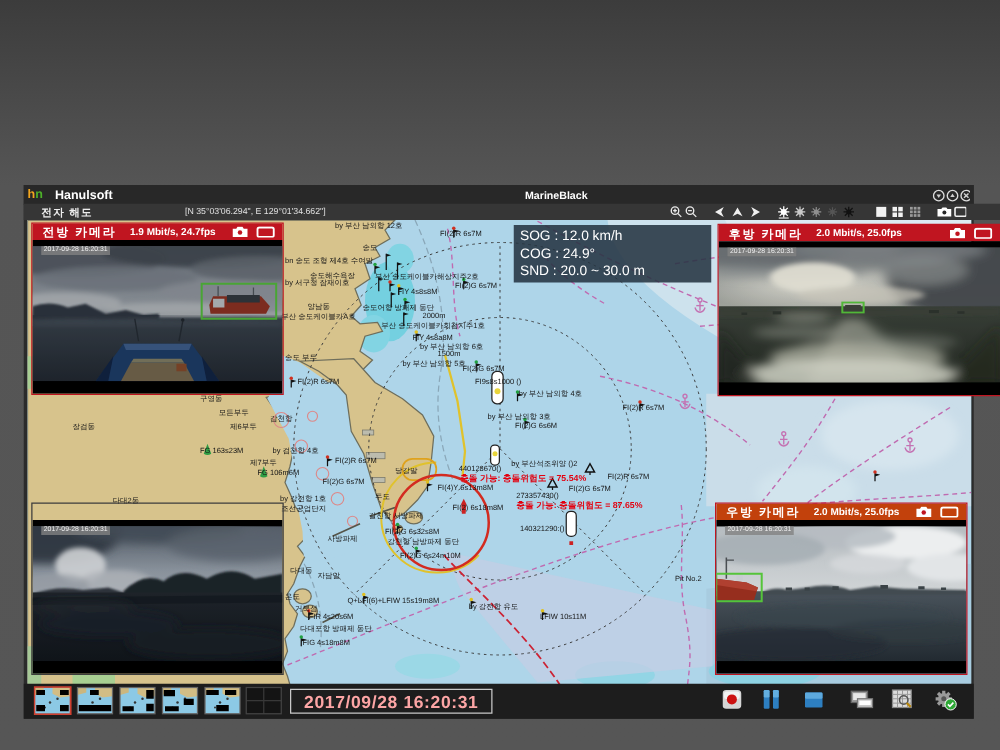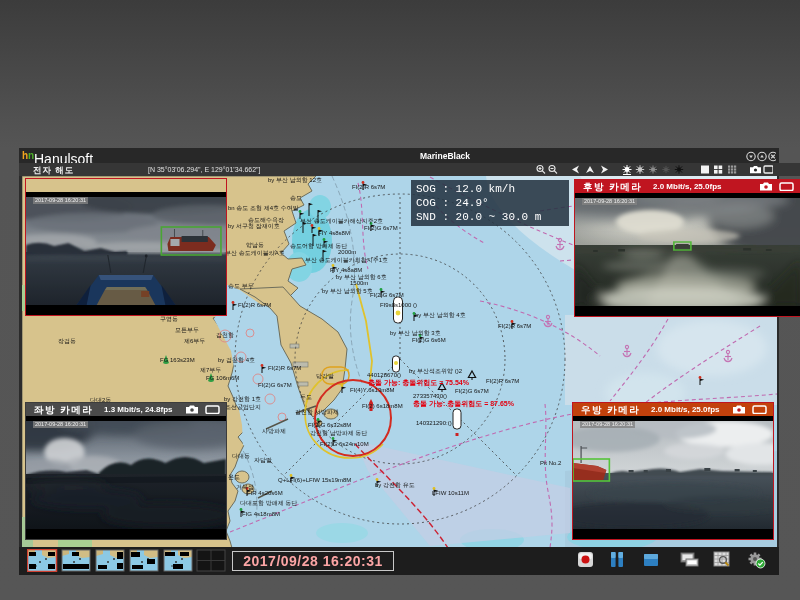--- a/index.html
+++ b/index.html
@@ -27,21 +27,21 @@
         <feGaussianBlur stdDeviation="2.2"></feGaussianBlur>
       </filter>
 <filter id="f3" x="-60%" y="-60%" width="220%" height="220%">
         <feGaussianBlur stdDeviation="4"></feGaussianBlur>
       </filter>
 </defs>
   </svg>
 <div class="abs" id="win"></div>
 <div class="abs" id="title">
  <span class="abs" style="left:3px;top:2px;font-size:10px;font-weight:bold;"><span style="color:#f2a51e">h</span><span style="color:#4db229">n</span></span>
- <span class="abs" style="left:15px;top:3px;font-size:14px;font-weight:normal;">Hanulsoft</span>
+ <span class="abs" style="left:25px;top:3px;font-size:10px;font-weight:bold;">Hanulsoft</span>
  <span class="abs" style="left:356px;top:3px;font-size:8.5px;font-weight:bold;padding-left:45px;">MarineBlack</span>
  <svg class="abs" style="left:727px;top:3px" width="30" height="11" viewBox="0 0 30 11">
   <g fill="none" stroke="#dadada" stroke-width="1.1">
    <circle cx="5" cy="5.5" r="4.2"></circle>
         <circle cx="16" cy="5.5" r="4.2"></circle>
         <circle cx="27" cy="5.5" r="4.2"></circle>
   </g>
   <path d="M3.2 4.5 L6.8 4.5 L5 7.3 Z" fill="#cfcfcf"></path>
   <path d="M14.2 6.5 L17.8 6.5 L16 3.7 Z" fill="#cfcfcf"></path>
   <path d="M25.2 3.8 L28.8 7.2 M25.2 7.2 L28.8 3.8" stroke="#cfcfcf" stroke-width="1.2"></path>
@@ -330,20 +330,29 @@
 <text x="240" y="504">다대포항 방패제 동단</text>
 <text x="242" y="515">FIG 4s18m8M</text>
 </g>
 <g font-size="7" font-weight="bold" fill="#e3000f">
 <text x="368" y="384">충돌 가능: 충돌위험도 = 75.54%</text>
 <text x="413" y="405">충돌 가능: 충돌위험도 = 87.65%</text>
 </g>
 </svg>
 </div>
 <div class="abs cam" id="camTL" style="left:25px;top:178px;width:200px;height:136px;border:1px solid #c01520;">
+ <div class="camhead" style="background:#c01520;">
+      <span class="kt">전방 카메라</span>
+      <span class="bt">1.9 Mbit/s, 24.7fps</span>
+  <svg style="position:absolute;right:6px;top:2px" width="34" height="9" viewBox="0 0 34 9">
+        <path d="M0 2h3l1-1.6h4L9 2h3v6.6H0z" fill="#fff"></path>
+        <circle cx="6" cy="5" r="1.8" fill="#c01520"></circle>
+        <rect x="20" y="1" width="13" height="7.6" rx="1.5" fill="none" stroke="#fff" stroke-width="1.5"></rect>
+      </svg>
+ </div>
  <div class="cambody">
   <svg class="photo" width="198" height="108" viewBox="0 0 198 108" preserveAspectRatio="none">
    <defs>
     <linearGradient id="skyTL" x1="0" y1="0" x2="0" y2="1">
             <stop offset="0" stop-color="#6d747e"></stop>
             <stop offset=".45" stop-color="#8f969e"></stop>
             <stop offset="1" stop-color="#aab0b6"></stop>
           </linearGradient>
     <linearGradient id="seaTL" x1="0" y1="0" x2="0" y2="1">
             <stop offset="0" stop-color="#3a434d"></stop>
@@ -446,29 +455,20 @@
           <rect x="16" y="52" width="4" height="2"></rect>
         </g>
    <rect x="87" y="44" width="15" height="8" fill="none" stroke="#55c43a" stroke-width="1.4"></rect>
    <rect x="89" y="46" width="11" height="4" fill="#3c4038"></rect>
    <rect width="198" height="108" fill="#262b26" opacity=".08"></rect>
   </svg>
   <span class="ts">2017-09-28 16:20:31</span>
  </div>
 </div>
 <div class="abs cam" id="camBL" style="left:25px;top:402px;width:200px;height:136px;border:1px solid #3c3c3c;">
- <div class="camhead" style="background:#4a4a4a;">
-      <span class="kt">좌방 카메라</span>
-      <span class="bt">1.3 Mbit/s, 24.8fps</span>
-  <svg style="position:absolute;right:6px;top:2px" width="34" height="9" viewBox="0 0 34 9">
-        <path d="M0 2h3l1-1.6h4L9 2h3v6.6H0z" fill="#fff"></path>
-        <circle cx="6" cy="5" r="1.8" fill="#4a4a4a"></circle>
-        <rect x="20" y="1" width="13" height="7.6" rx="1.5" fill="none" stroke="#fff" stroke-width="1.5"></rect>
-      </svg>
- </div>
  <div class="cambody">
   <svg class="photo" width="198" height="108" viewBox="0 0 198 108" preserveAspectRatio="none">
    <defs>
     <linearGradient id="skyBL" x1="0" y1="0" x2="0" y2="1">
             <stop offset="0" stop-color="#59636e"></stop>
             <stop offset=".6" stop-color="#98a2ac"></stop>
             <stop offset="1" stop-color="#b4bcc4"></stop>
           </linearGradient>
     <linearGradient id="seaBL" x1="0" y1="0" x2="0" y2="1">
             <stop offset="0" stop-color="#20262c"></stop>
@@ -549,21 +549,21 @@
           <rect x="92" y="48" width="5" height="3"></rect>
           <rect x="130" y="47" width="6" height="3"></rect>
           <rect x="160" y="48" width="5" height="2.5"></rect>
           <rect x="178" y="49" width="4" height="2"></rect>
         </g>
   </svg>
   <span class="ts">2017-09-28 16:20:31</span>
  </div>
 </div>
 <div class="abs" id="infobox" style="left:411px;top:180px;width:158px;height:46px;background:rgba(38,52,66,.88);color:#fff;">
- <div style="margin:2px 0 0 5px;font-size:11px;line-height:14px;white-space:nowrap;font-family:Liberation Mono, monospace;">SOG : 12.0 km/h<br>COG : 24.9°<br>SND : 20.0 ~ 30.0 m</div>
+ <div style="margin:2px 0 0 5px;font-size:11px;line-height:14px;white-space:nowrap;">SOG : 12.0 km/h<br>COG : 24.9°<br>SND : 20.0 ~ 30.0 m</div>
 </div>
 <div class="abs" id="bbar"></div>
 <svg class="abs" style="left:27px;top:549px" width="200" height="23" viewBox="0 0 200 23">
  <defs>
   <g id="mth">
         <rect width="28" height="21" fill="#8cc9e5"></rect>
         <path d="M14,0 h14 v7 l-8,1 l-6,-3 Z" fill="#d2bd85"></path>
         <path d="M0,0 h7 v4 l-7,2 Z" fill="#cbb67e"></path>
         <circle cx="12" cy="12" r="1" fill="#333"></circle>
         <circle cx="18" cy="9" r="1" fill="#333"></circle>

